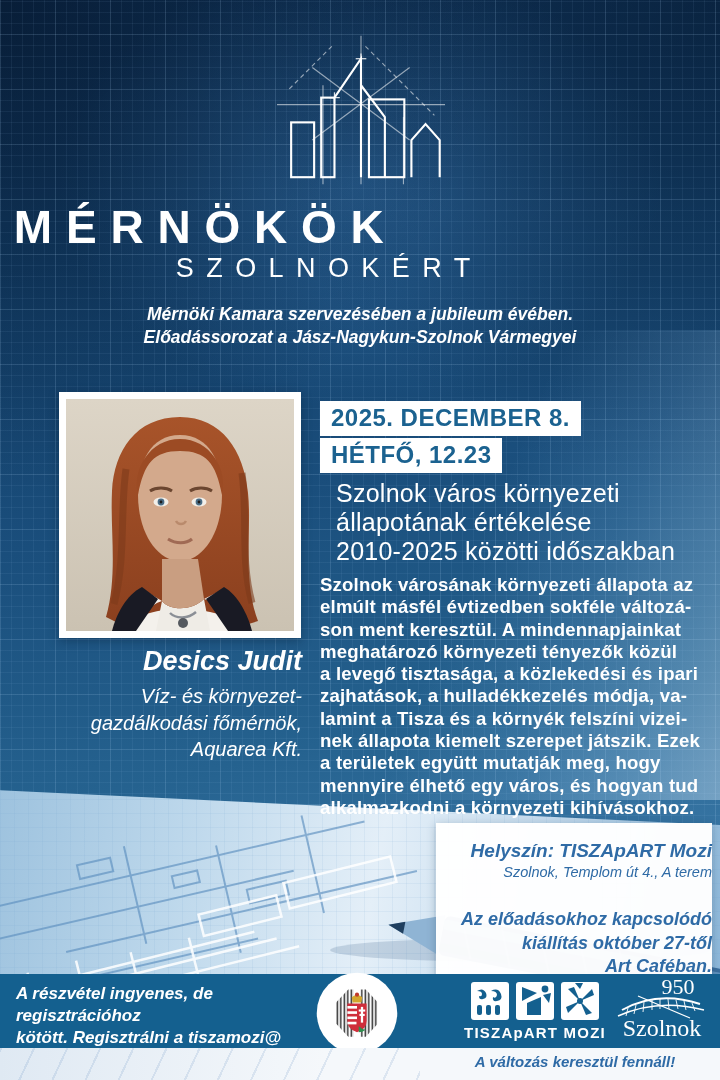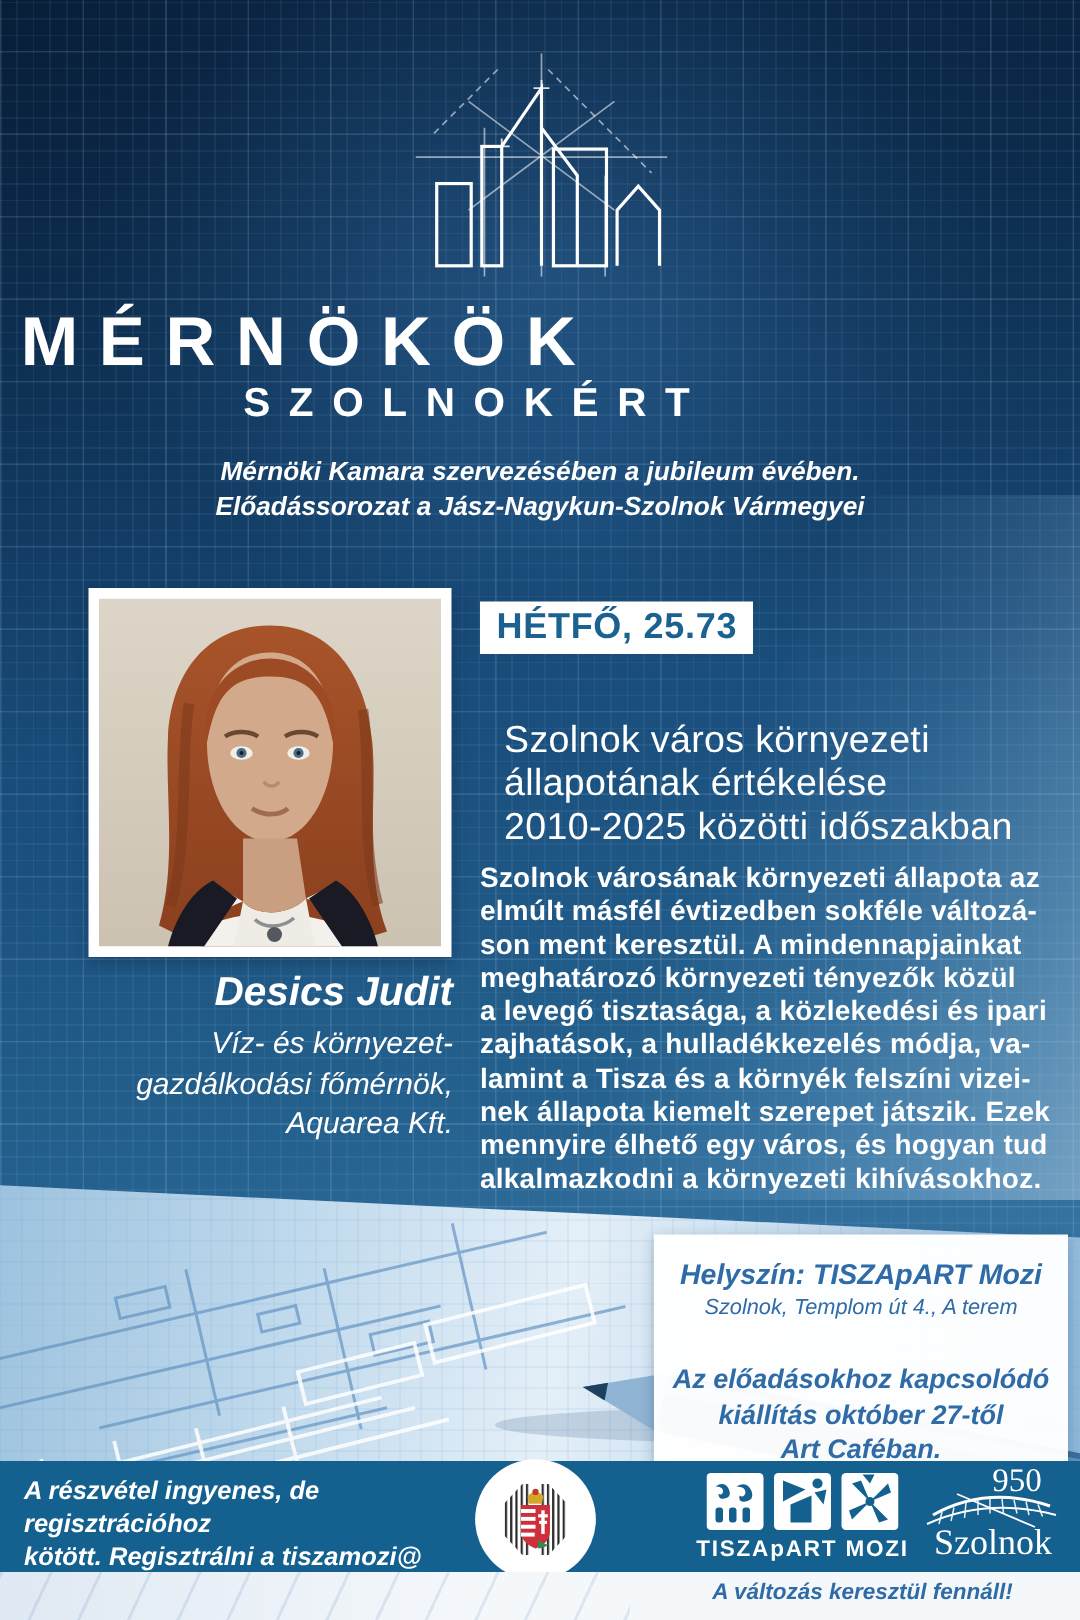--- a/index.html
+++ b/index.html
@@ -21,22 +21,22 @@
       repeating-linear-gradient(90deg, rgba(185,218,245,.10) 0 1px, transparent 1px 55px);
   }
   .light-streak{
     position:absolute;right:0;top:330px;width:340px;height:470px;pointer-events:none;
     background:linear-gradient(112deg, transparent 35%, rgba(140,190,230,.16) 60%, rgba(190,225,250,.28) 82%, rgba(225,242,255,.38) 100%);
   }
   
   .logo-svg{position:absolute;left:277px;top:24px;width:168px;height:172px;}
   .title-1{position:absolute;left:0;top:200px;width:720px;text-align:left;
     font-size:46px;font-weight:700;letter-spacing:.30em;text-indent:.30em;}
-  .title-2{position:absolute;left:0;top:253px;width:622px;text-align:center;
-    font-size:27px;font-weight:700;letter-spacing:.46em;text-indent:.46em;}
+  .title-2{position:absolute;left:12px;top:253px;width:622px;text-align:center;
+    font-size:27px;font-weight:400;letter-spacing:.46em;text-indent:.46em;}
   .subtitle{position:absolute;left:0;top:303px;width:720px;text-align:center;
     font-style:italic;font-weight:700;font-size:17.5px;line-height:23px;}
   
   .photo-frame{position:absolute;left:59px;top:392px;width:228px;height:232px;
     background:#fff;padding:7px;box-shadow:0 3px 10px rgba(5,25,50,.35);}
   .photo-frame svg{display:block;width:100%;height:100%;}
   
   .badge{display:inline-block;background:#fff;color:#1b6290;font-weight:700;
     font-size:24px;padding:3px 11px 4px;letter-spacing:.02em;}
   .badges{position:absolute;left:320px;top:401px;line-height:0;}
@@ -53,21 +53,21 @@
   .blueprint{position:absolute;left:0;top:778px;width:720px;height:204px;
     clip-path:polygon(0 6%,100% 23%,100% 100%,0 100%);
     background:
       repeating-linear-gradient(0deg, rgba(110,160,205,.10) 0 1px, transparent 1px 14px),
       repeating-linear-gradient(90deg, rgba(110,160,205,.10) 0 1px, transparent 1px 14px),
       linear-gradient(100deg,#9dc2de 0%,#bcd7eb 25%,#e4eff8 52%,#c6dcee 72%,#8db8da 100%);}
   .blueprint svg{position:absolute;inset:0;width:100%;height:100%;}
   
   .loc-box{position:absolute;left:436px;top:823px;width:276px;height:155px;
     background:rgba(255,255,255,.97);box-shadow:0 2px 9px rgba(20,50,80,.28);
-    text-align:center;color:#2f6ba6;font-style:italic;box-sizing:border-box;padding-top:17px;}
+    text-align:right;color:#2f6ba6;font-style:italic;box-sizing:border-box;padding-top:17px;}
   .loc-box .venue{font-size:19px;font-weight:700;}
   .loc-box .addr{font-size:14.5px;margin-top:2px;}
   .loc-box .exhib{font-size:18px;line-height:23.5px;font-weight:700;margin-top:28px;}
   
   .band{position:absolute;left:0;top:974px;width:720px;height:74px;background:#14608f;}
   .reg-text{position:absolute;left:16px;top:983px;width:300px;
     font-style:italic;font-weight:700;font-size:17px;line-height:22px;}
   .strip{position:absolute;left:0;top:1048px;width:720px;height:32px;
     background:linear-gradient(90deg,#dfe9f3,#f5f8fb 45%);}
   .strip .lines{position:absolute;left:0;top:0;width:420px;height:32px;
@@ -199,38 +199,40 @@
         <circle cx="133" cy="103" r="3.4" fill="#4a6d86"></circle>
       <circle cx="95" cy="103" r="1.4" fill="#1d1d1d"></circle>
         <circle cx="133" cy="103" r="1.4" fill="#1d1d1d"></circle>
       <path d="M110,122 C112,126 118,126 120,122" stroke="#b98a6c" stroke-width="2.4" fill="none"></path>
       <path d="M102,140 C110,145 120,145 126,140" stroke="#a06a54" stroke-width="3.2" fill="none"></path>
       <path d="M72,96 C66,70 84,40 114,40 C144,40 162,70 156,96 C150,64 140,52 114,52 C88,52 78,64 72,96 Z" fill="#9c4b24"></path>
     </svg>
   </div>
 
   <div class="badges">
-    <span class="b"><span class="badge">HÉTFŐ, 25.73</span></span>
+    <span class="b"><span class="badge">2025. DECEMBER 8.</span></span>
+    <span class="b"><span class="badge">HÉTFŐ, 12.23</span></span>
   </div>
 
   <div class="event-title">
     <div>Szolnok város környezeti</div>
     <div>állapotának értékelése</div>
     <div>2010-2025 közötti időszakban</div>
   </div>
 
   <div class="event-body">
     <div>Szolnok városának környezeti állapota az</div>
     <div>elmúlt másfél évtizedben sokféle változá-</div>
     <div>son ment keresztül. A mindennapjainkat</div>
     <div>meghatározó környezeti tényezők közül</div>
     <div>a levegő tisztasága, a közlekedési és ipari</div>
     <div>zajhatások, a hulladékkezelés módja, va-</div>
     <div>lamint a Tisza és a környék felszíni vizei-</div>
     <div>nek állapota kiemelt szerepet játszik. Ezek</div>
+    <div>a területek együtt mutatják meg, hogy</div>
     <div>mennyire élhető egy város, és hogyan tud</div>
     <div>alkalmazkodni a környezeti kihívásokhoz.</div>
   </div>
 
   <div class="speaker">
     <div class="name">Desics Judit</div>
     <div class="role">Víz- és környezet-</div>
     <div class="role">gazdálkodási főmérnök,</div>
     <div class="role">Aquarea Kft.</div>
   </div>

